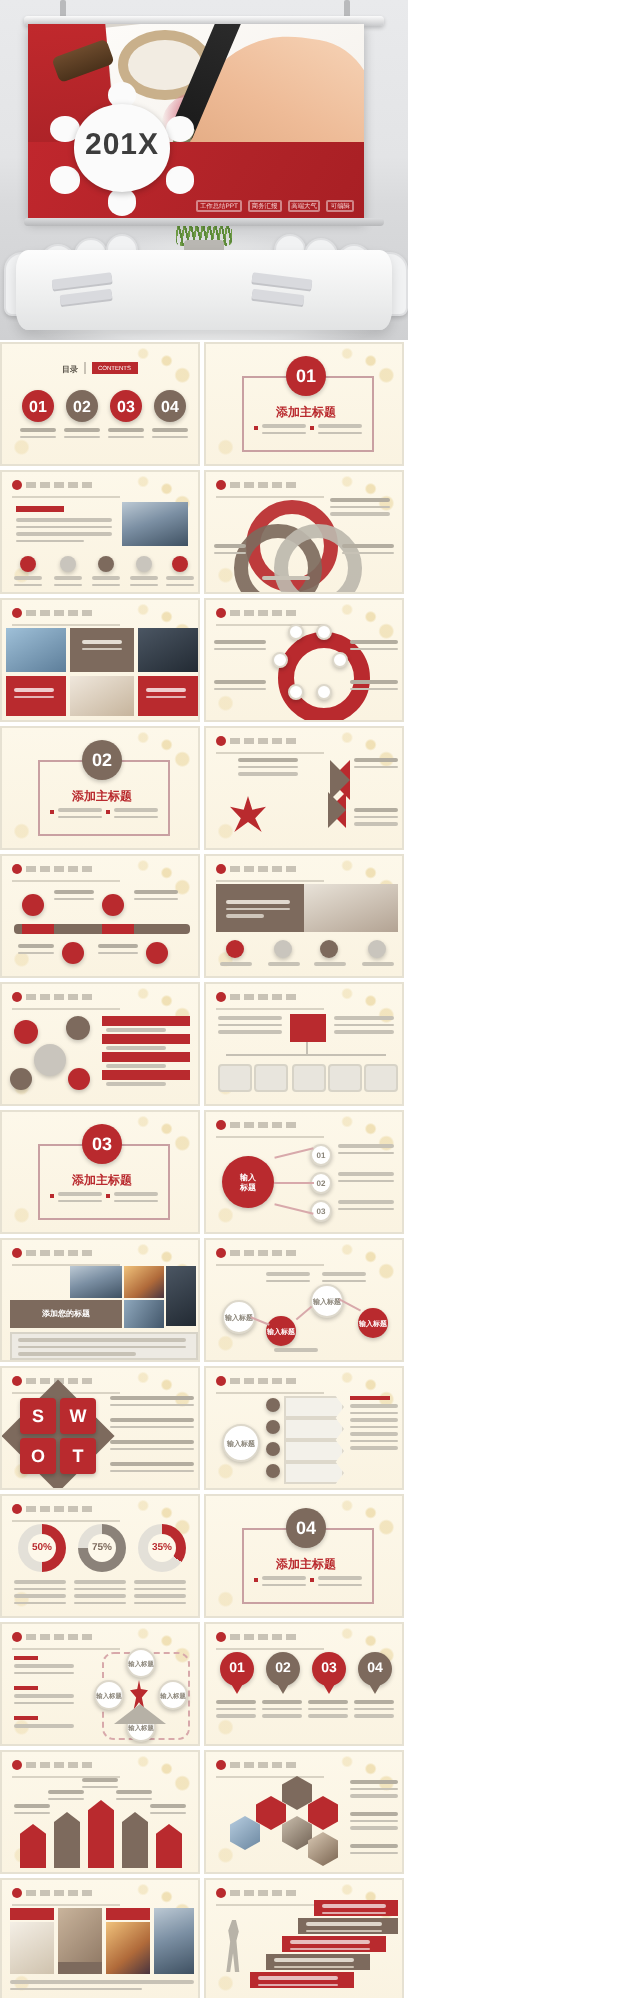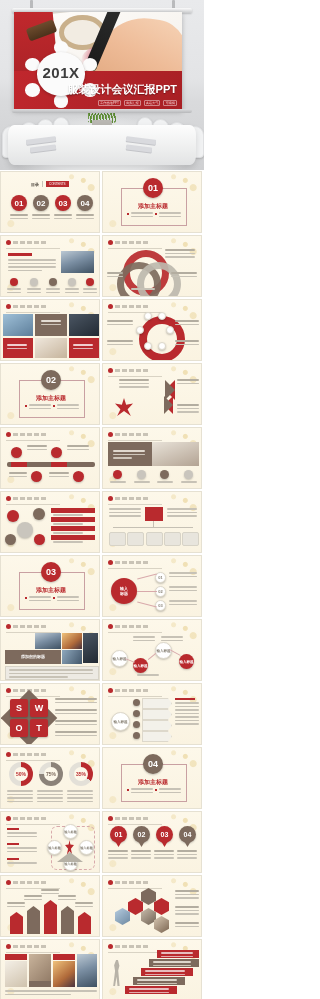--- a/index.html
+++ b/index.html
@@ -150,21 +150,20 @@
           <div class="tooth" style="left:39%;top:-4%;"></div>
           <div class="tooth" style="left:-4%;top:24%;"></div>
           <div class="tooth" style="left:82%;top:24%;"></div>
           <div class="tooth" style="left:-4%;top:66%;"></div>
           <div class="tooth" style="left:82%;top:66%;"></div>
           <div class="tooth" style="left:39%;top:84%;"></div>
           <div class="hub"></div>
           <div class="yr" style="font-size:15px;line-height:15px;top:36%;">201X</div>
         </div>
 
-        <div class="ttl" style="font-size:11px;">服装设计会议汇报PPT</div>
         <div class="tags" style="font-size:3.2px;">
           <span class="tag">工作总结PPT</span>
           <span class="tag">商务汇报</span>
           <span class="tag">高端大气</span>
           <span class="tag">可编辑</span>
         </div>
       </div>
     </div>
     <div class="screen-btm"></div>
   </div>

